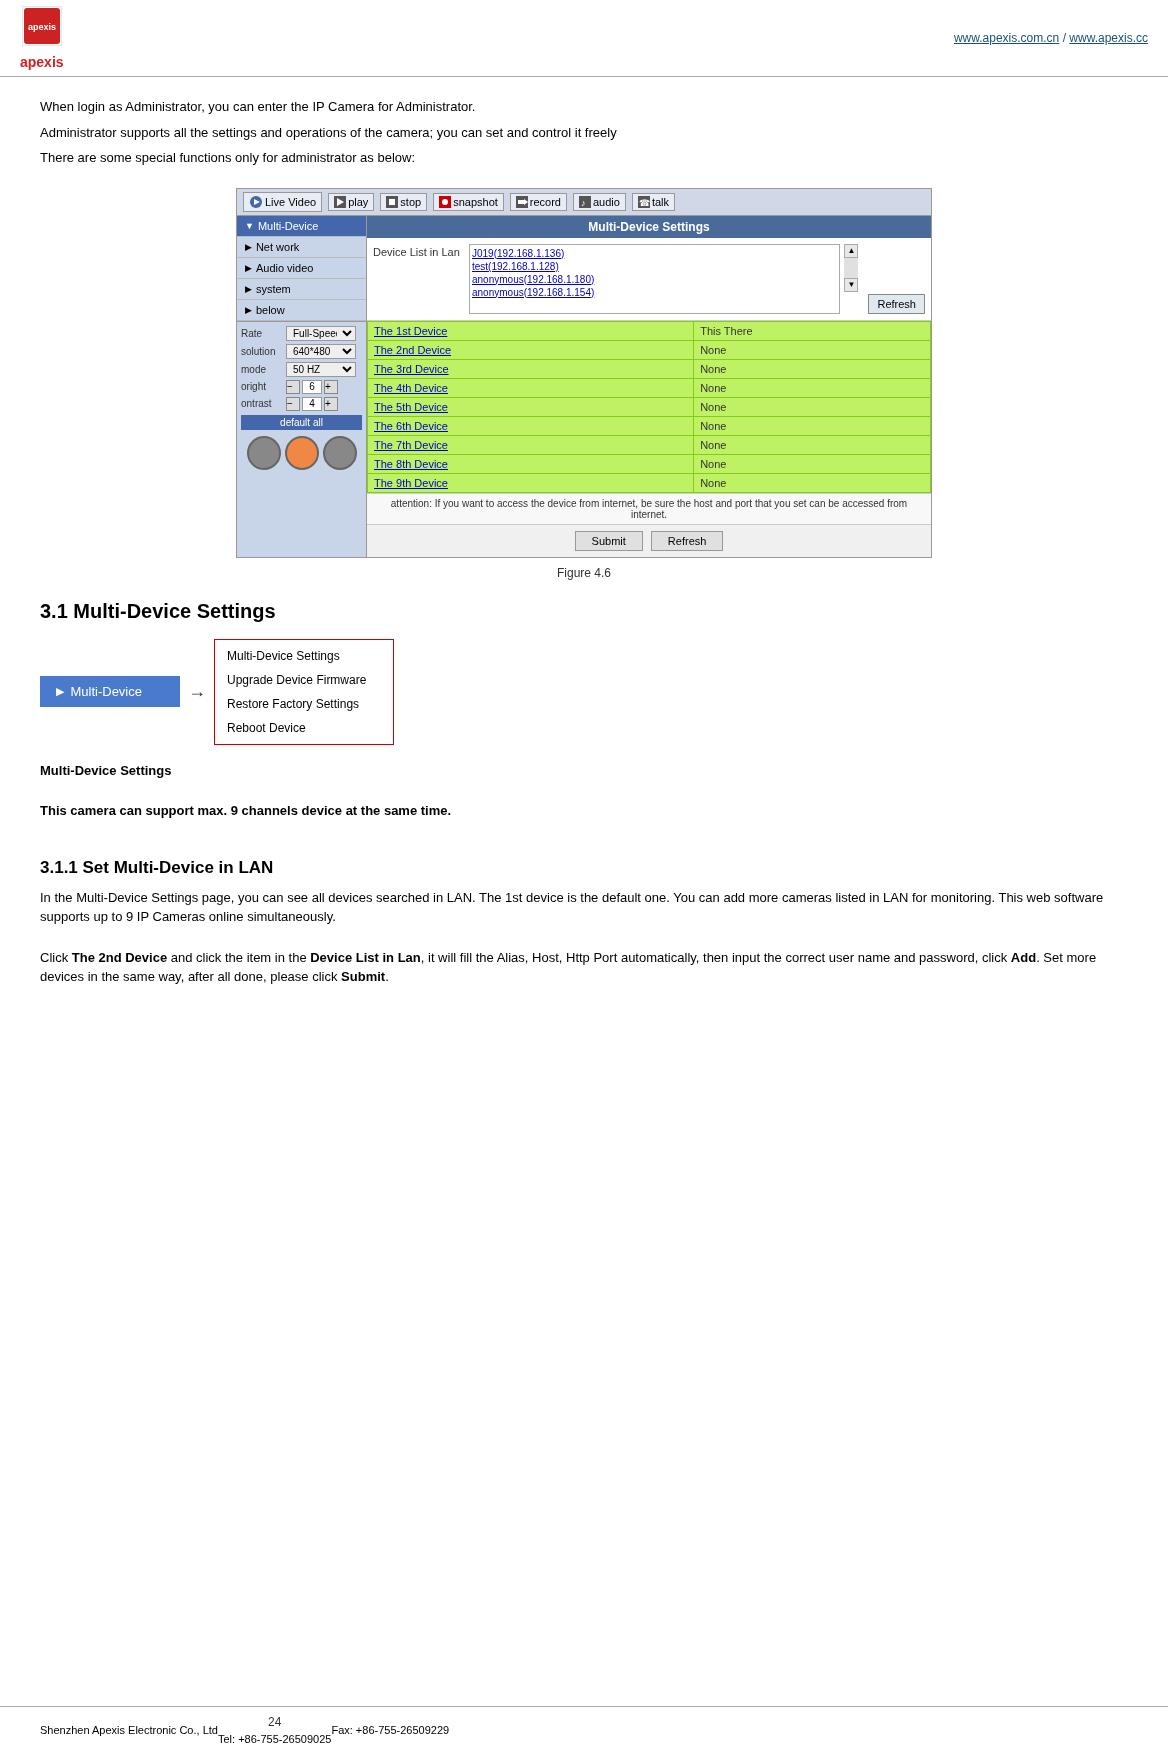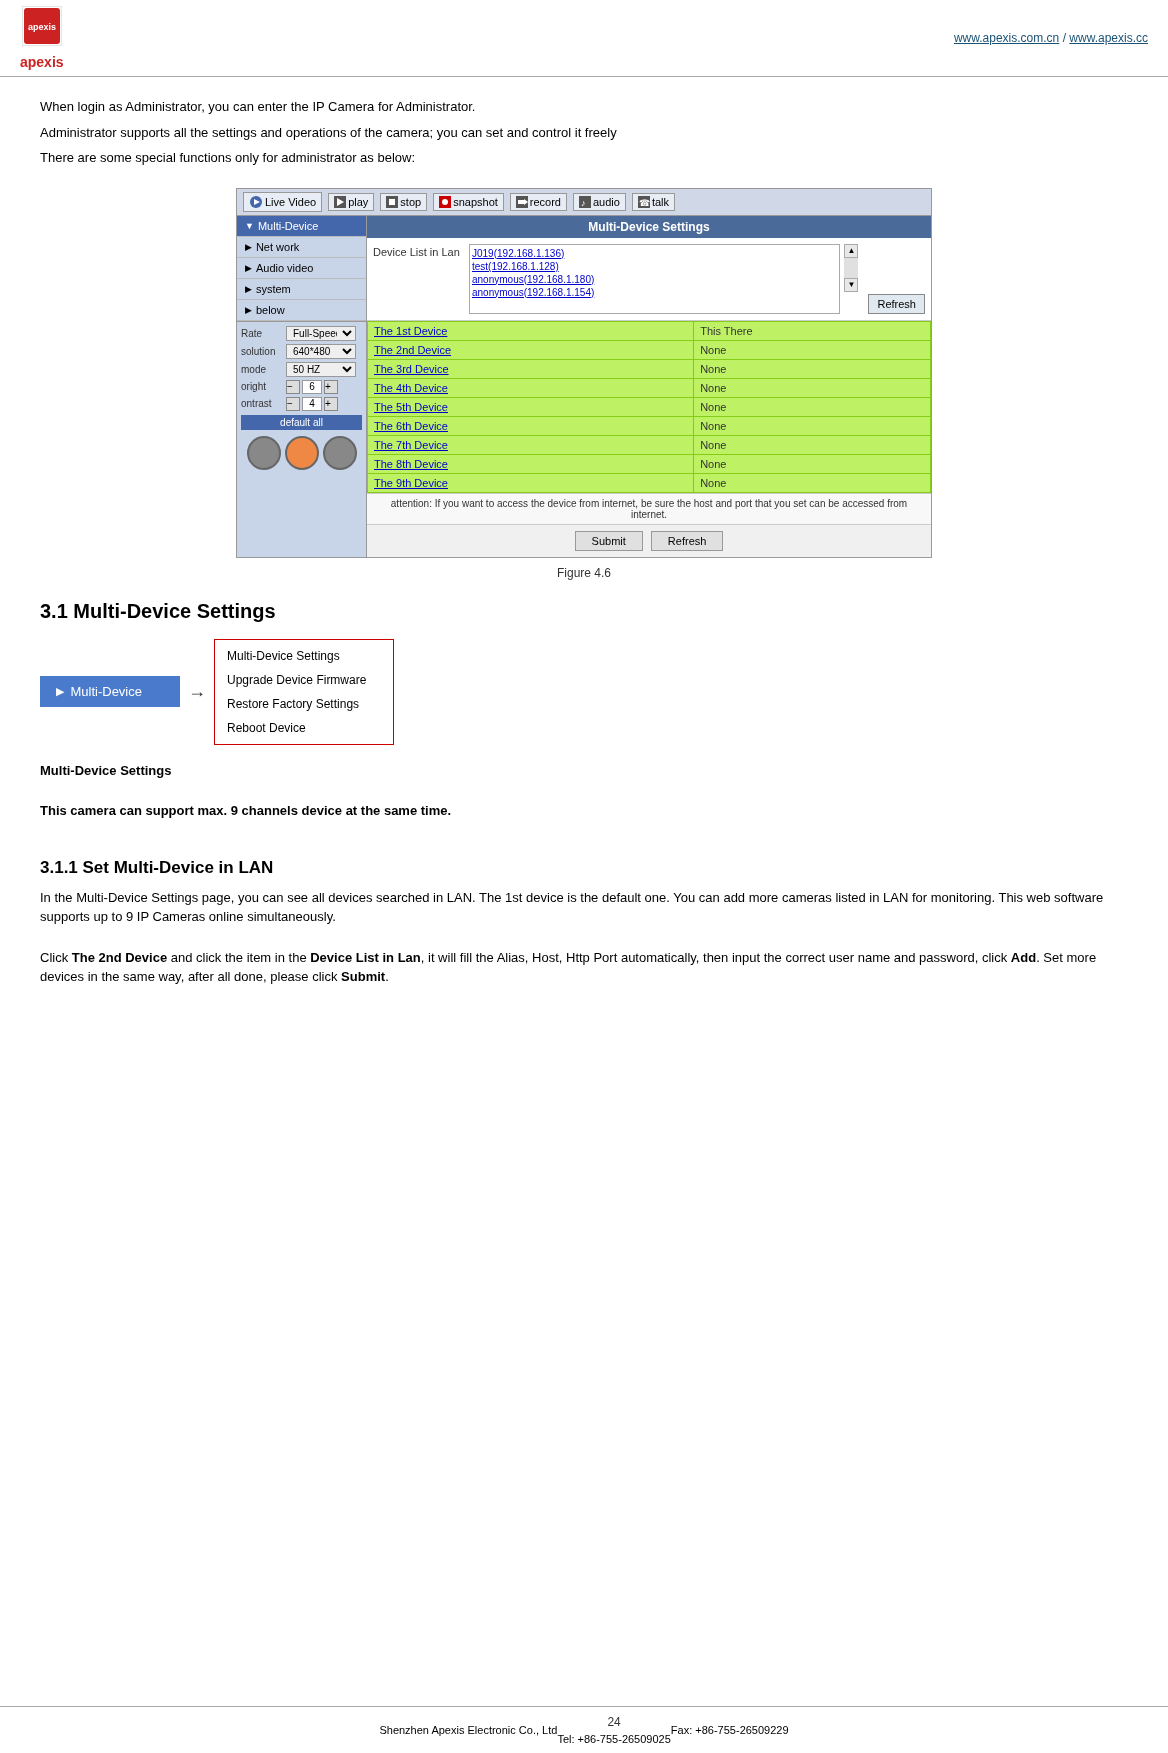--- a/index.html
+++ b/index.html
@@ -367,21 +367,21 @@
     
     .footer {
       position: absolute;
       bottom: 0;
       left: 0;
       right: 0;
       border-top: 1px solid #aaa;
       padding: 8px 40px;
       font-size: 11px;
       display: flex;
-      justify-content: center;
+      justify-content: flex-start;
       align-items: center;
       background: #fff;
     }
     .footer-center {
       text-align: center;
     }
     .page-num {
       text-align: center;
       font-size: 12px;
       color: #333;

